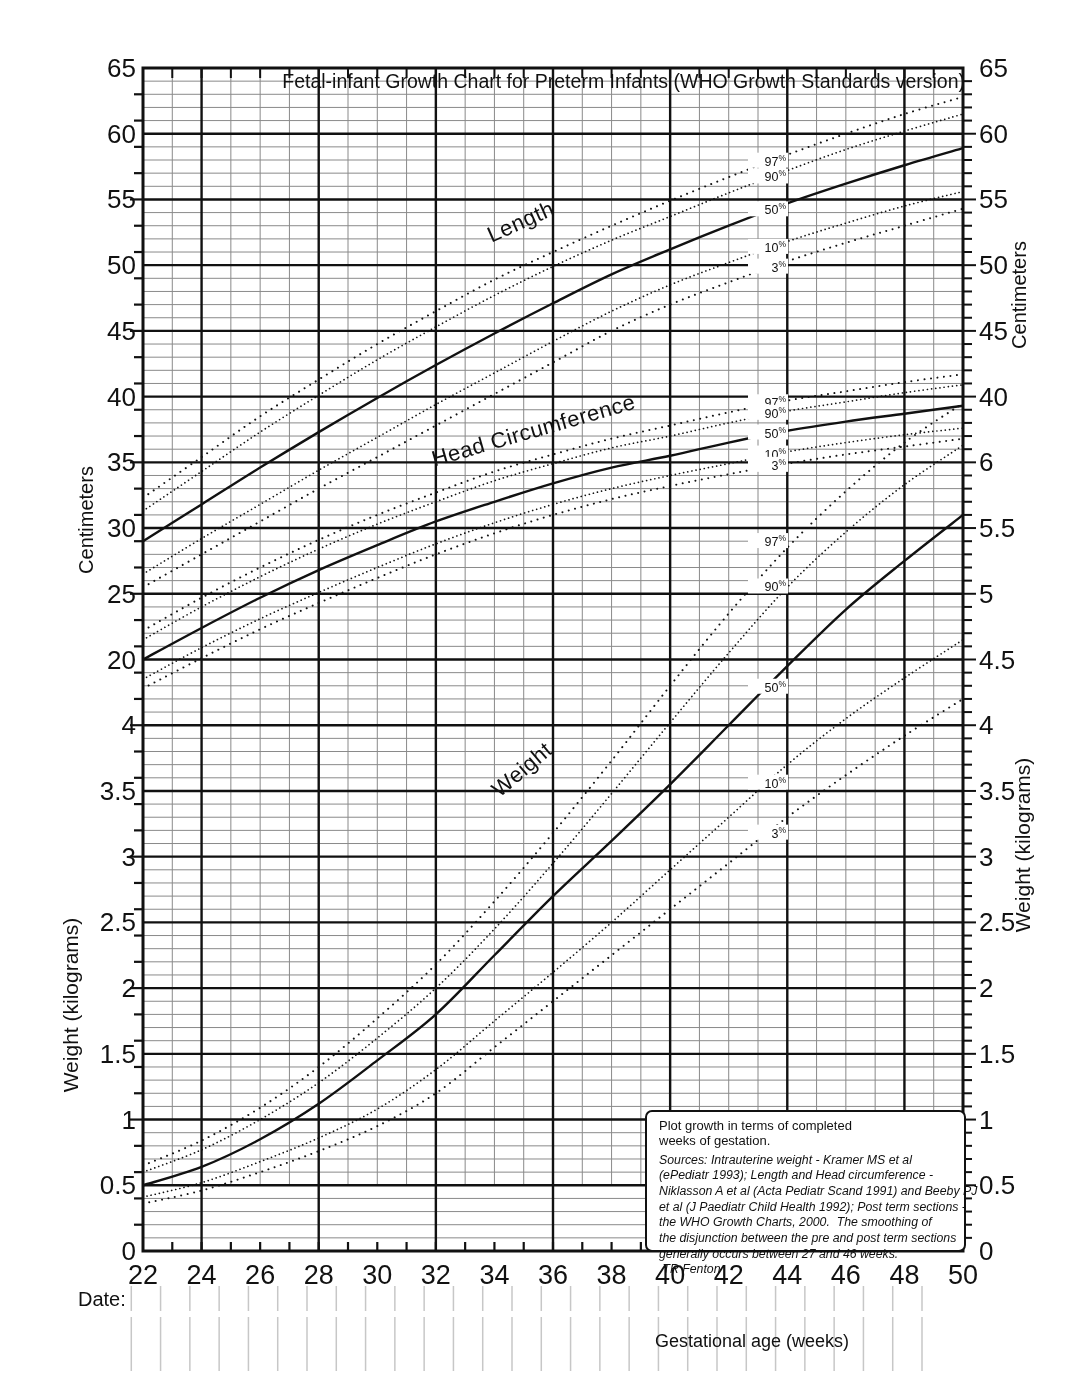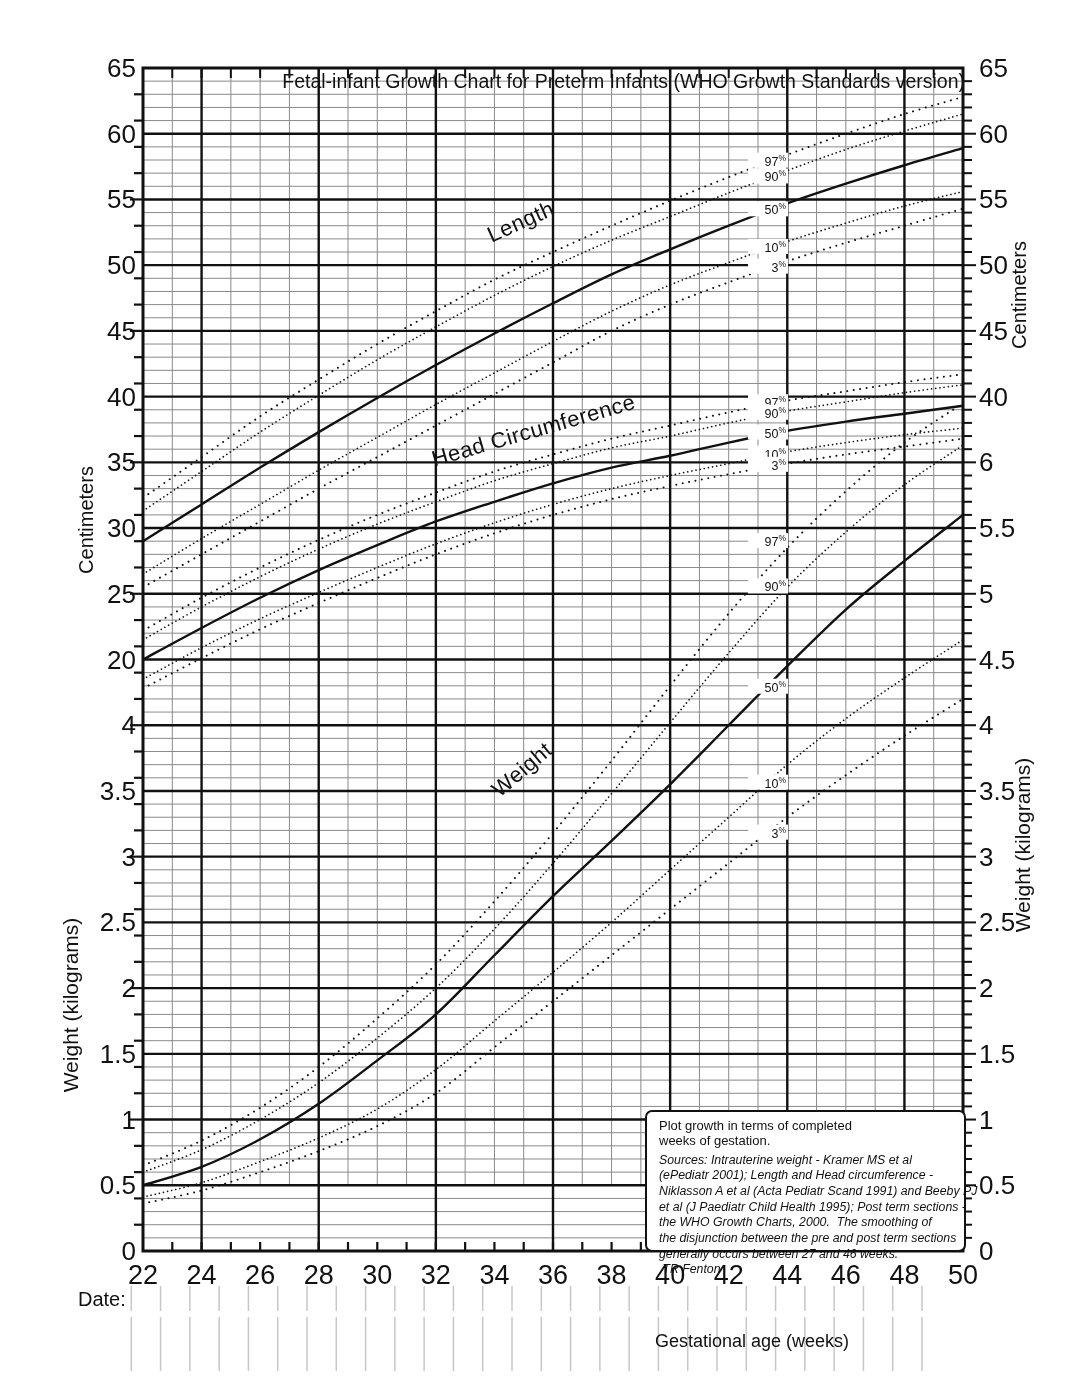--- a/index.html
+++ b/index.html
@@ -510,23 +510,23 @@
   <div class="overlay v-label" id="y-right-kg-label">Weight (kilograms)</div>
 
   <div class="overlay" id="x-axis-title">Gestational age (weeks)</div>
   <div class="overlay" id="date-label">Date:</div>
 
   <div class="overlay" id="note-box">
     <div id="note-title">Plot growth in terms of completed
 weeks of gestation.</div>
     <div id="note-body">
         <div class="note-line">Sources: Intrauterine weight - Kramer MS et al</div>
-        <div class="note-line">(ePediatr 2001); Length and Head circumference -</div>
+        <div class="note-line">(ePediatr 1993); Length and Head circumference -</div>
         <div class="note-line">Niklasson A et al (Acta Pediatr Scand 1991) and Beeby PJ</div>
-        <div class="note-line">et al (J Paediatr Child Health 1995); Post term sections -</div>
+        <div class="note-line">et al (J Paediatr Child Health 1992); Post term sections -</div>
         <div class="note-line">the WHO Growth Charts, 2000.  The smoothing of</div>
         <div class="note-line">the disjunction between the pre and post term sections</div>
         <div class="note-line">generally occurs between 27 and 46 weeks.</div>
         <div class="note-line"> TR Fenton</div>
       </div>
   </div>
 
 </div>
 
 </body></html>

